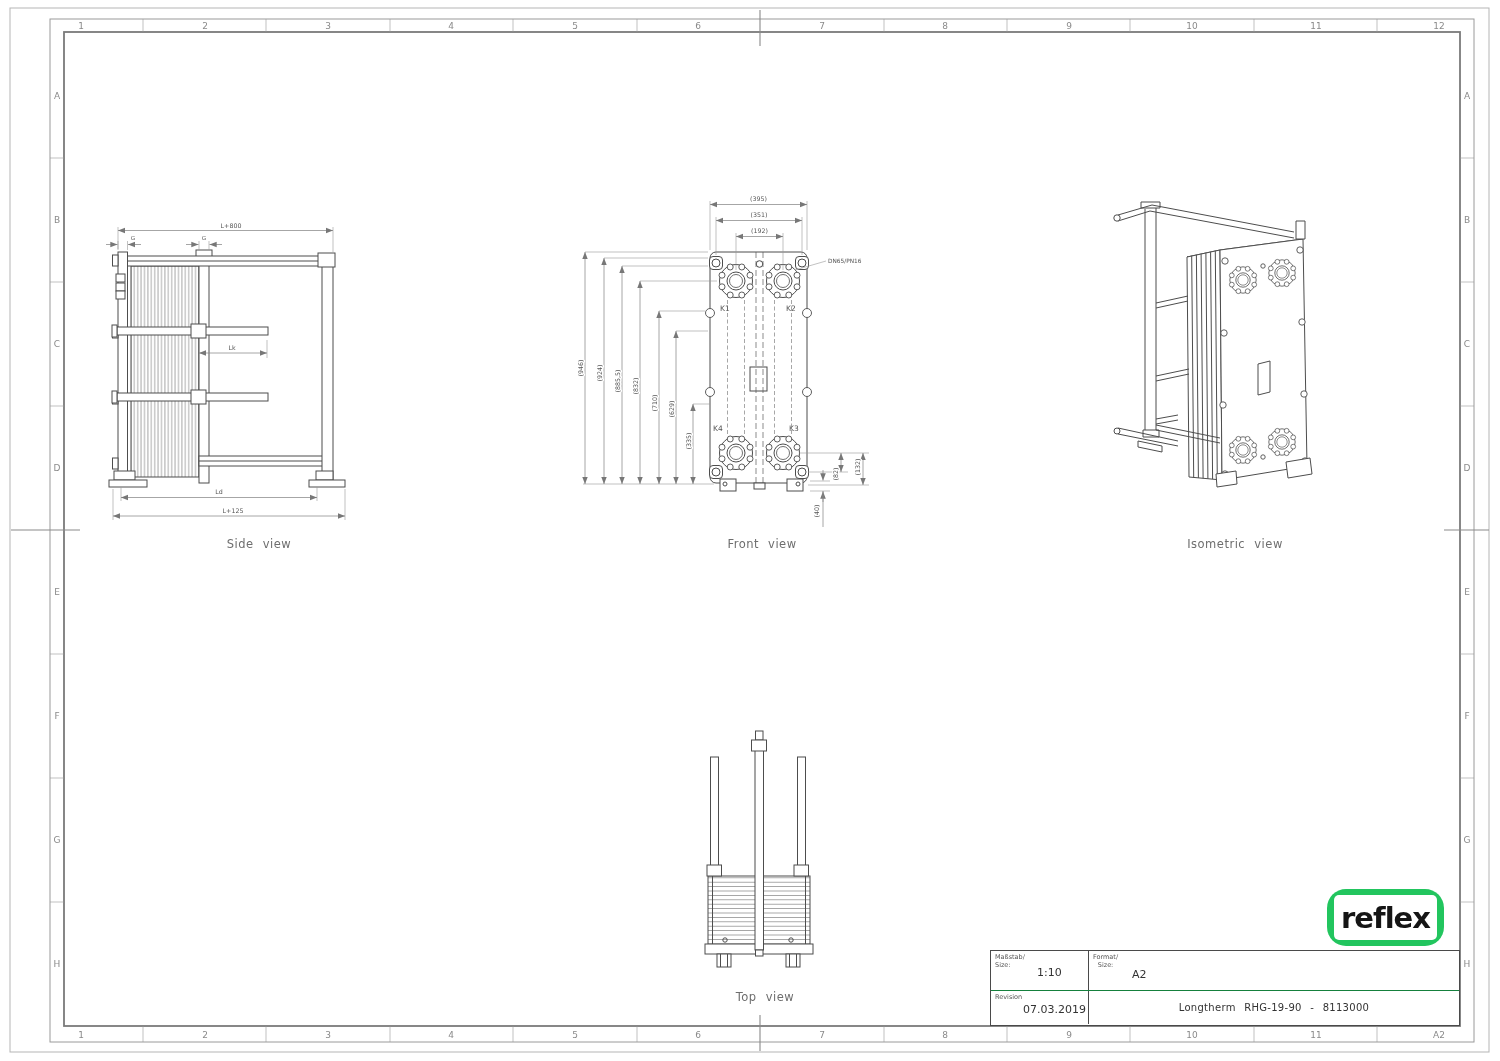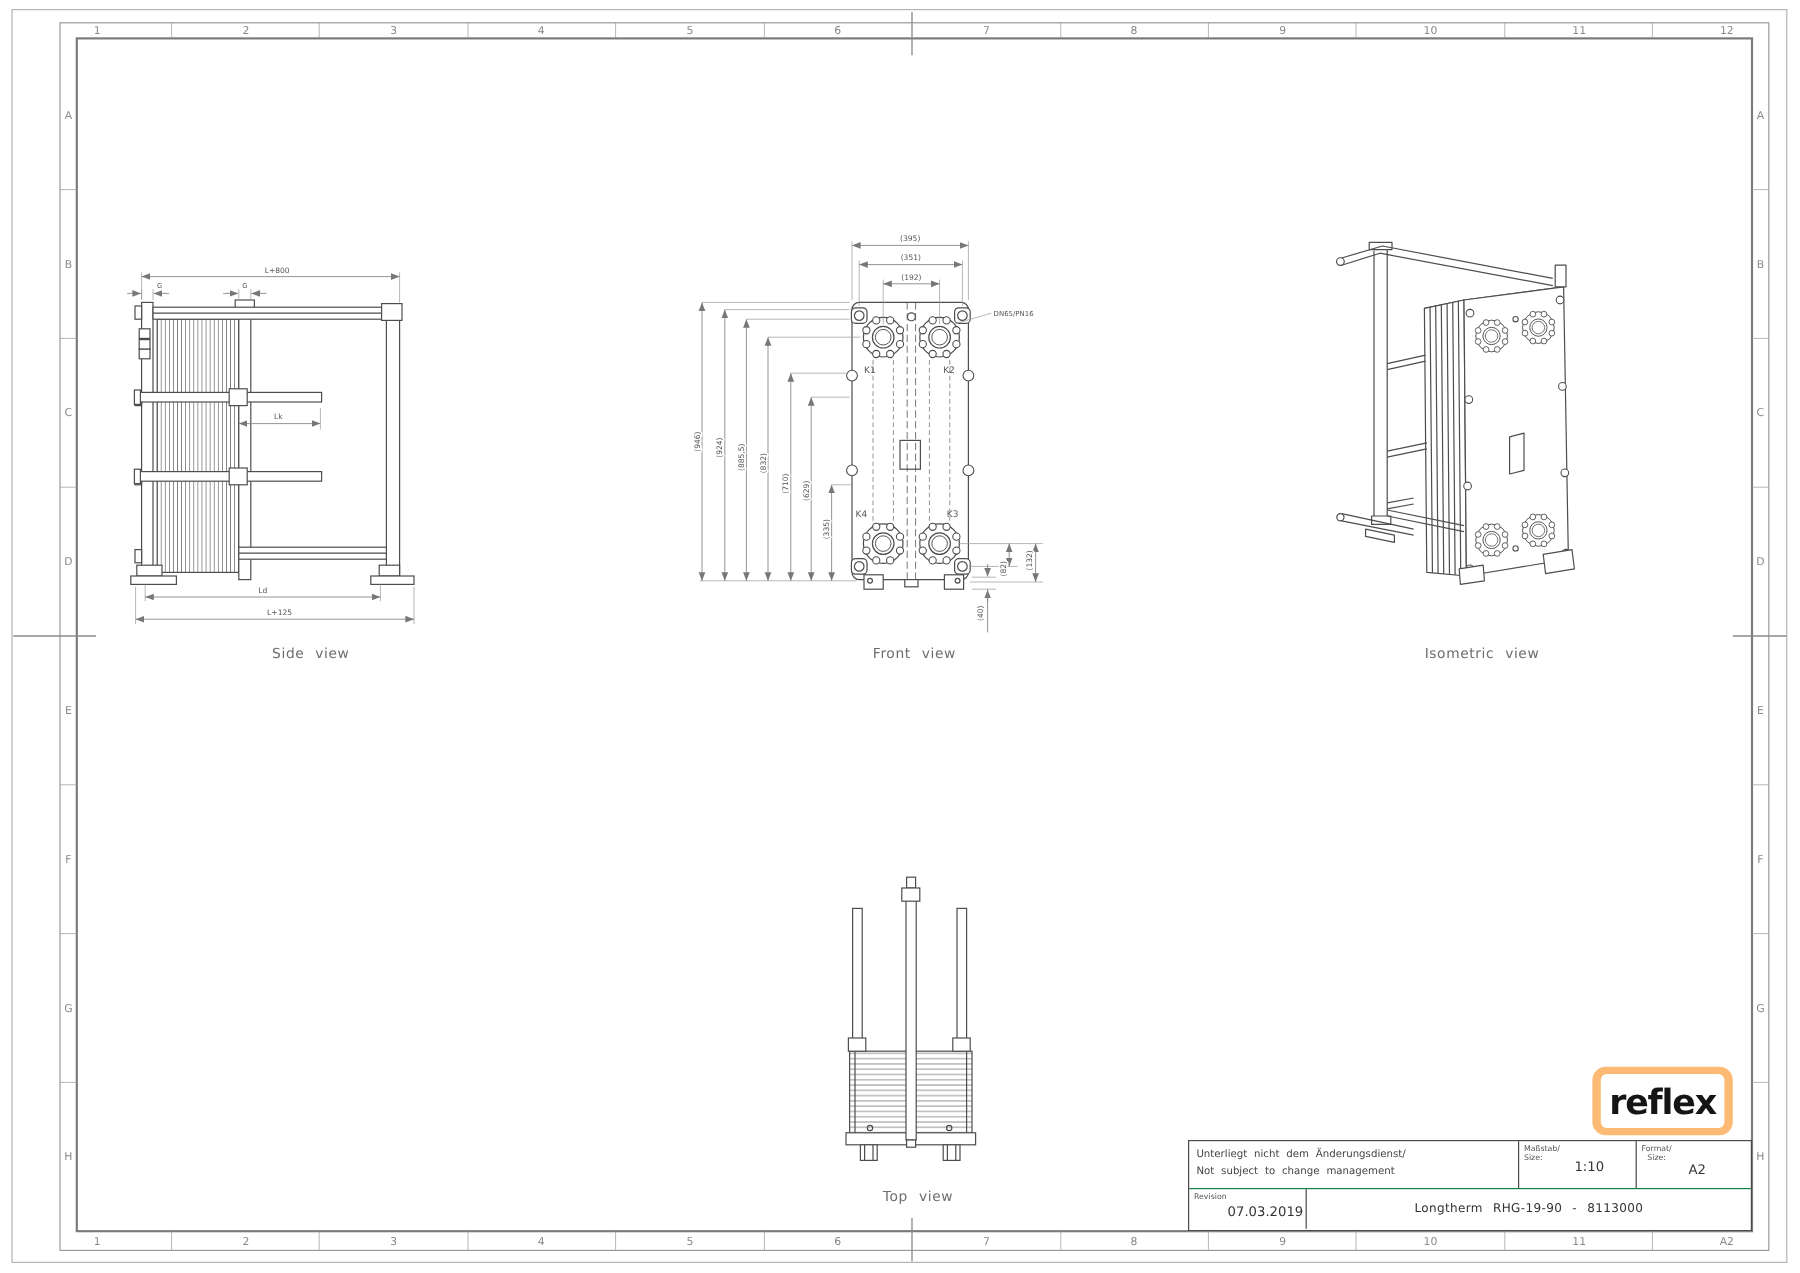--- a/index.html
+++ b/index.html
@@ -310,24 +310,20 @@
   </g>
 
   <text class="cap" x="259" y="548">Side view</text>
   <text class="cap" x="762" y="548">Front view</text>
   <text class="cap" x="1235" y="548">Isometric view</text>
   <text class="cap" x="765" y="1001">Top view</text>
 </svg>
 
 <div class="abs tb">
   <div class="tb-row1">
-    <div class="cell br notes">
-      <div>Unterliegt nicht dem Änderungsdienst/</div>
-      <div>Not subject to change management</div>
-    </div>
     <div class="cell br c-scale">
       <div class="slbl">
         <div>Maßstab/</div>
         <div>Size:</div>
       </div>
       <span class="tb-val" style="left:46px;top:15px">1:10</span>
     </div>
     <div class="cell c-format">
       <div class="slbl">
         <div>Format/</div>
@@ -338,15 +334,15 @@
   </div>
   <div class="tb-row2">
     <div class="cell br c-rev">
       <div class="slbl">Revision</div>
       <span class="tb-val" style="left:32px;top:12px">07.03.2019</span>
     </div>
     <div class="cell c-title">Longtherm RHG-19-90 - 8113000</div>
   </div>
 </div>
 
-<div class="abs logo" style="background: #fdba74;">
+<div class="abs logo" style="background: #22c55e; border-radius: 19px;">
   <div class="logo-in">reflex</div>
 </div>
 
 </body></html>

